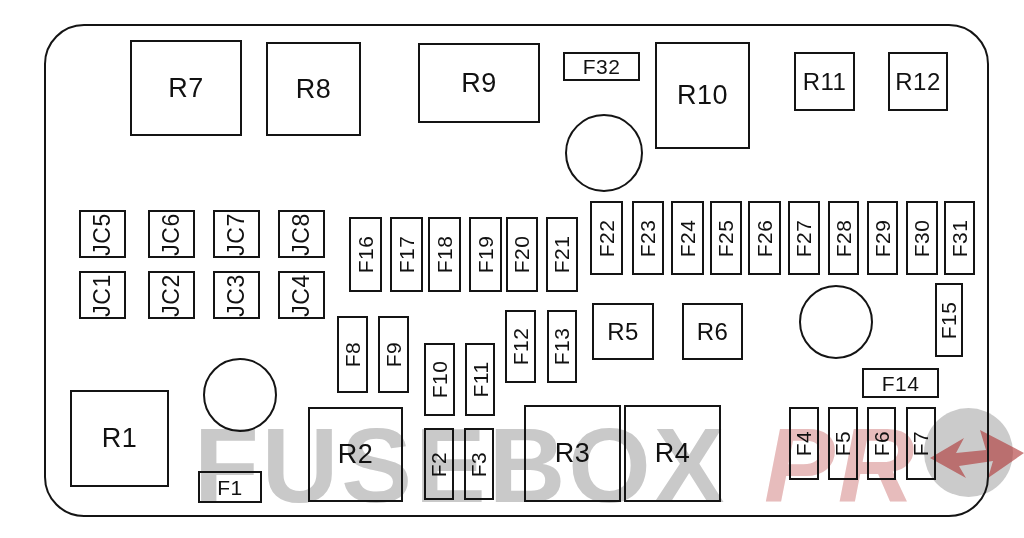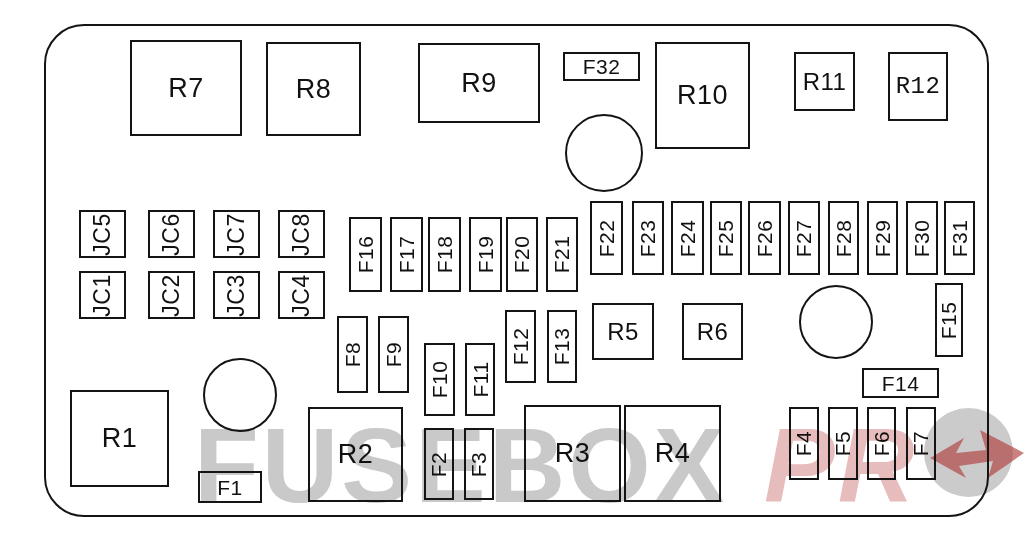--- a/index.html
+++ b/index.html
@@ -55,21 +55,21 @@
       </div>
       <div class="box kind-fuse orient-h" style="left: 563px; top: 52px; width: 77px; height: 29px;">
         <span class="lbl">F32</span>
       </div>
       <div class="box kind-relay-lg orient-h" style="left: 655px; top: 42px; width: 95px; height: 107px;">
         <span class="lbl">R10</span>
       </div>
       <div class="box kind-relay-sm orient-h" style="left: 794px; top: 52px; width: 61px; height: 59px;">
         <span class="lbl">R11</span>
       </div>
-      <div class="box kind-relay-sm orient-h" style="left: 888px; top: 52px; width: 60px; height: 69px; font-family: Liberation Mono, monospace;">
+      <div class="box kind-relay-sm orient-h" style="left: 888px; top: 52px; width: 60px; height: 59px;">
         <span class="lbl">R12</span>
       </div>
       <div class="box kind-jc orient-v" style="left: 79px; top: 210px; width: 47px; height: 48px;">
         <span class="lbl">JC5</span>
       </div>
       <div class="box kind-jc orient-v" style="left: 148px; top: 210px; width: 47px; height: 48px;">
         <span class="lbl">JC6</span>
       </div>
       <div class="box kind-jc orient-v" style="left: 213px; top: 210px; width: 47px; height: 48px;">
         <span class="lbl">JC7</span>

